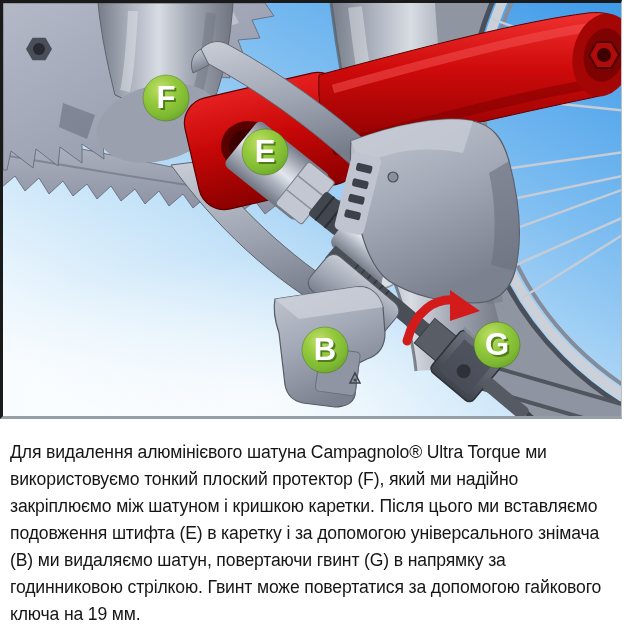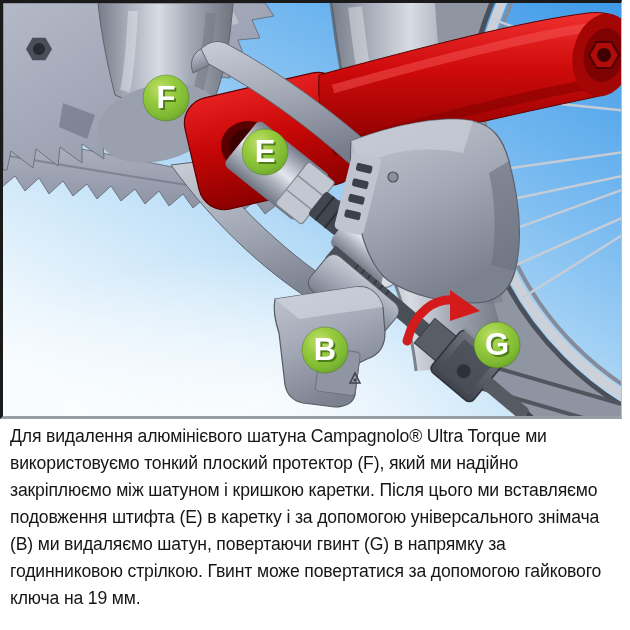--- a/index.html
+++ b/index.html
@@ -11,21 +11,21 @@
     position:absolute;left:0;top:0;width:622px;height:419px;
     box-sizing:border-box;background:#fff;
     border-top:3px solid #1a1a1a;border-left:3px solid #1a1a1a;
     border-bottom:3px solid #98a0a7;border-right:1px solid #b9c0c6;
   }
   .figure svg{display:block;}
   .caption{
     position:absolute;left:0;top:419px;width:630px;height:211px;background:#ffffff;
   }
   .caption p{
-    margin:0;padding:4px 8px 0 10px;
+    margin:0;padding:20px 8px 0 10px;
     font-size:17.6px;line-height:27px;letter-spacing:-0.15px;
     color:#161616;
   }
   .badge-letter{
     font-family:"Liberation Sans",sans-serif;font-weight:bold;font-size:31px;
   }
 </style>
 </head>
 <body>
 

